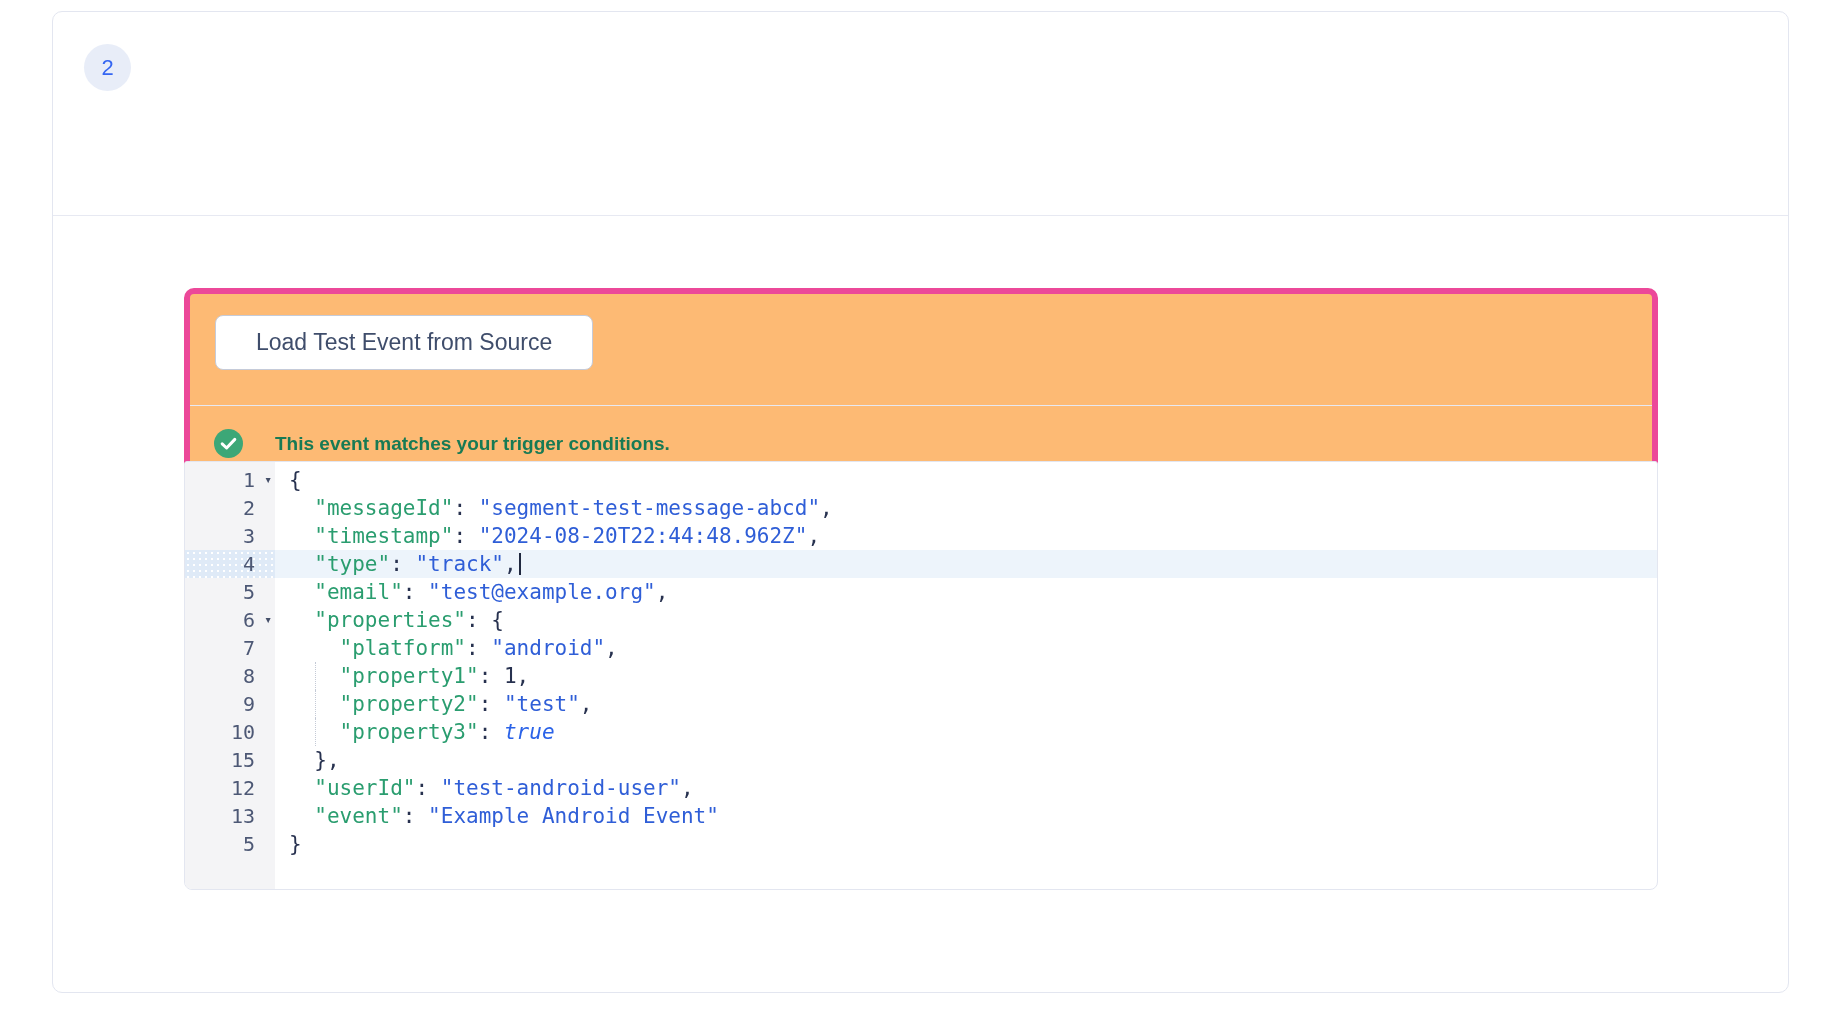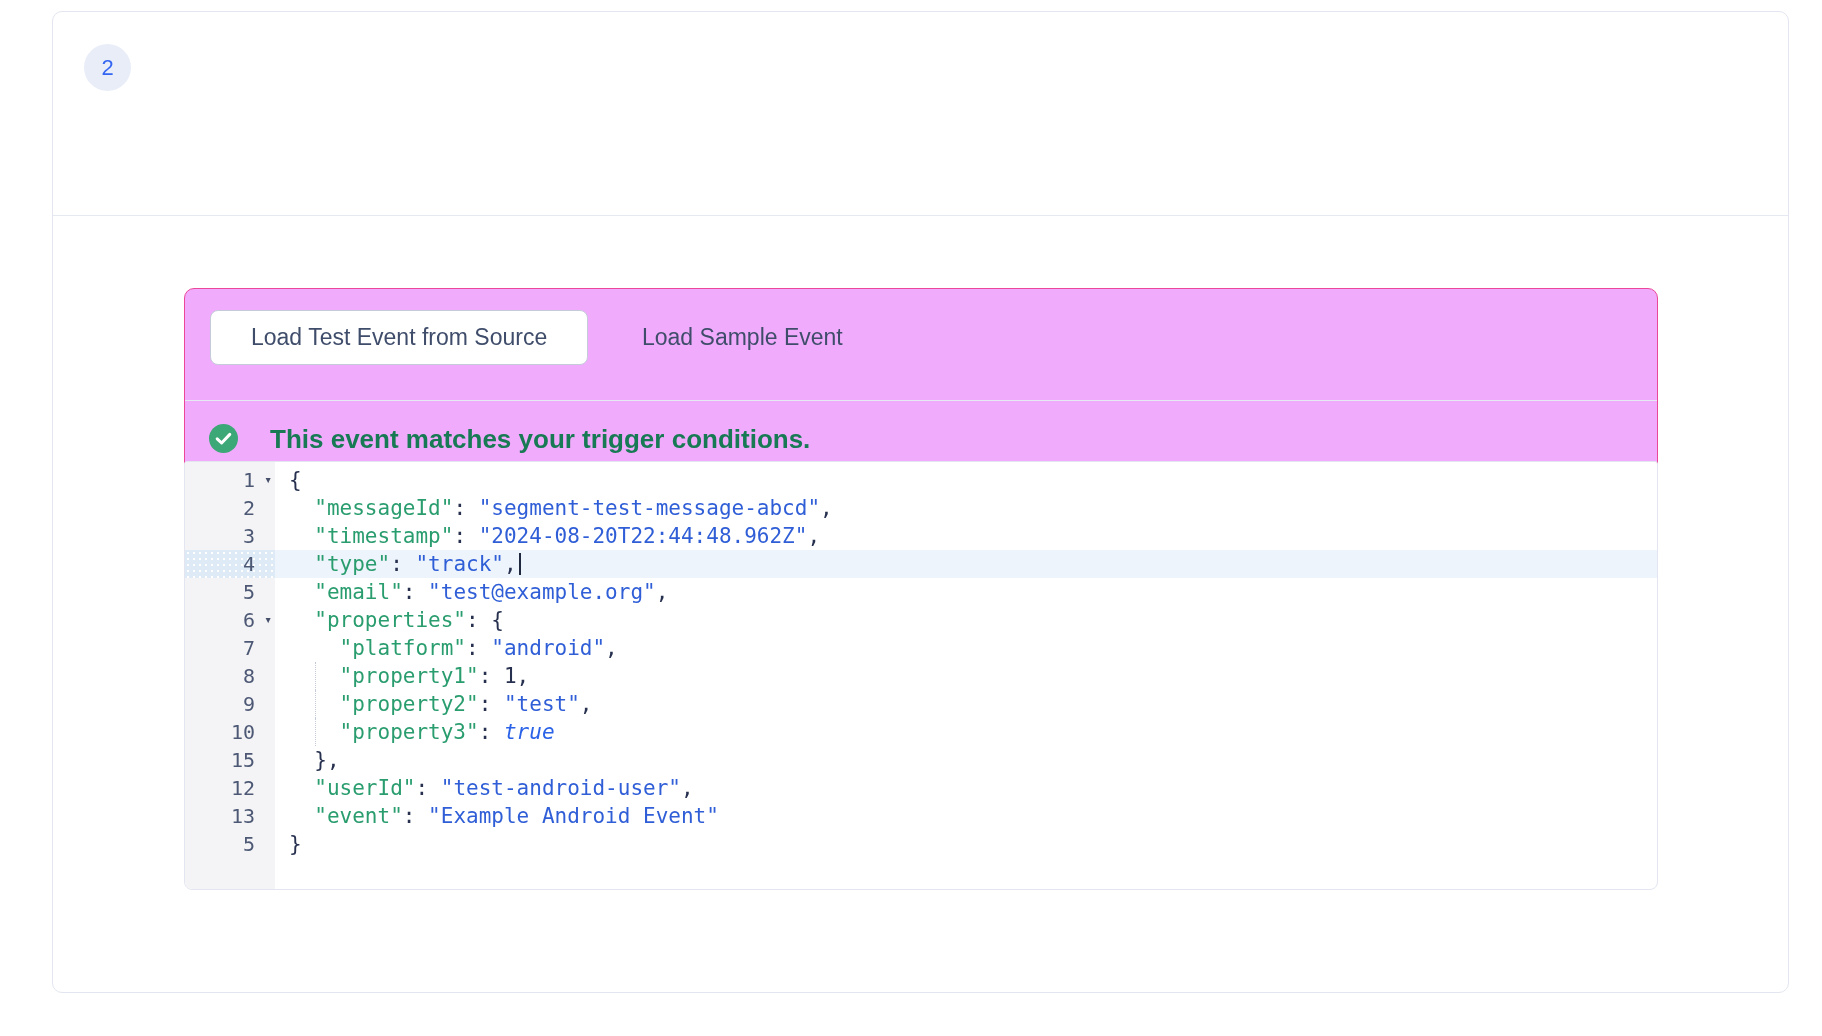--- a/index.html
+++ b/index.html
@@ -28,21 +28,21 @@
   .step-description {
     position: absolute; left: 121px; top: 89px; width: 1585px;
     font-size: 22px; line-height: 45px; color: #5c6a88;
   }
   .header-divider {
     position: absolute; left: 0; right: 0; top: 203px; height: 1px; background: #e7e9f2;
   }
   
   .inner-card {
     position: absolute; left: 131px; top: 276px; width: 1474px; height: 189px;
-    border: 1px solid #ec4899; border-radius: 10px; background: #f0abfc;
+    border: 6px solid #ec4899; border-radius: 10px; background: #fdba74;
   }
   .inner-divider {
     position: absolute; left: 0; right: 0; top: 111px; height: 1px; background: #e7e9f2;
   }
   .load-test-btn {
     position: absolute; left: 25px; top: 21px; height: 55px; padding: 0 40px;
     background: #ffffff; border: 1px solid #c5cbd9; border-radius: 8px;
     font-family: "Liberation Sans", sans-serif;
     font-size: 23px; font-weight: 500; color: #3f4d6b; cursor: pointer;
     display: inline-flex; align-items: center;
@@ -50,21 +50,21 @@
   .load-sample-btn {
     position: absolute; left: 447px; top: 21px; height: 55px; padding: 0 10px;
     background: transparent; border: none; border-radius: 8px;
     font-family: "Liberation Sans", sans-serif;
     font-size: 23px; font-weight: 500; color: #3f4d6b; cursor: pointer;
     display: inline-flex; align-items: center;
   }
   .status-icon { position: absolute; left: 24px; top: 135px; width: 29px; height: 29px; }
   .status-text {
     position: absolute; left: 85px; top: 136px;
-    font-size: 26px; font-weight: 600; color: #187a54; line-height: 28px;
+    font-size: 19px; font-weight: 600; color: #187a54; line-height: 28px;
   }
   
   .code-panel {
     position: absolute; left: 131px; top: 449px; width: 1474px; height: 429px;
     border: 1px solid #e3e6f0; border-radius: 3px 3px 8px 8px;
     background: #ffffff; overflow: hidden;
   }
   .code-panel::before {
     content: ""; position: absolute; left: 0; top: 0; bottom: 0; width: 90px;
     background: #f4f4f6;
@@ -115,23 +115,20 @@
     </div>
 
 
 
     <div class="header-divider"></div>
 
     <div class="inner-card">
       <button class="load-test-btn">
         <span>Load Test Event from Source</span>
       </button>
-      <button class="load-sample-btn">
-        <span>Load Sample Event</span>
-      </button>
 
       <div class="inner-divider"></div>
 
       <span class="status-icon">
         <svg width="29" height="29" viewBox="0 0 29 29">
           <circle cx="14.5" cy="14.5" r="14.5" fill="#3ca777"></circle>
           <path d="M8.2 14.8 L12.6 19.0 L20.8 10.4" fill="none" stroke="#ffffff" stroke-width="3" stroke-linecap="round" stroke-linejoin="round"></path>
         </svg>
       </span>
       <div class="status-text">This event matches your trigger conditions.</div>

